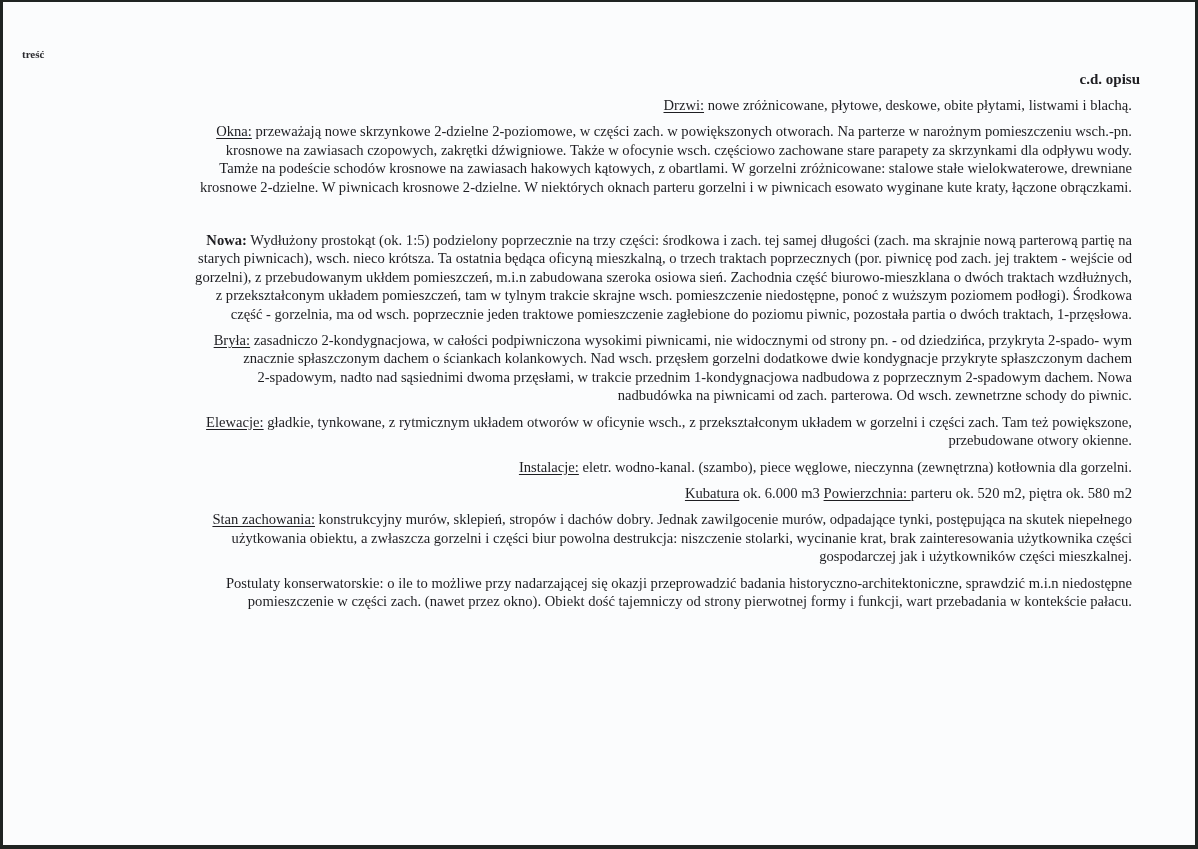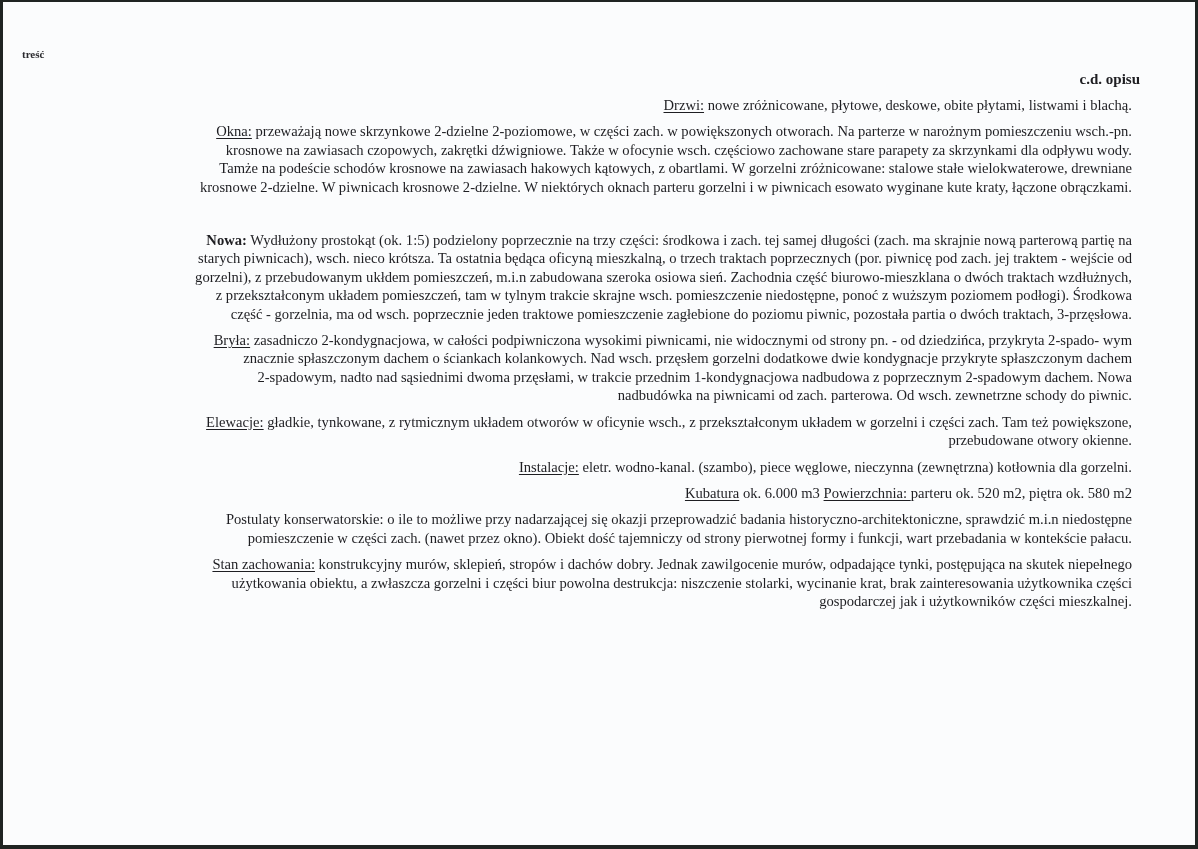--- a/index.html
+++ b/index.html
@@ -82,21 +82,21 @@
       <span class="line">krosnowe 2-dzielne.  W piwnicach krosnowe 2-dzielne. W niektórych oknach parteru gorzelni i w piwnicach esowato wyginane kute kraty, łączone obrączkami.</span>
     </div>
 
     <div class="gap"></div>
 
     <div class="para">
       <span class="line"><span class="b">Nowa:</span><span> Wydłużony prostokąt (ok. 1:5) podzielony poprzecznie na trzy części: środkowa i zach. tej samej długości  (zach. ma skrajnie nową parterową partię na</span></span>
       <span class="line">starych piwnicach), wsch. nieco krótsza. Ta ostatnia będąca oficyną mieszkalną, o trzech traktach poprzecznych (por. piwnicę pod zach. jej traktem - wejście od</span>
       <span class="line">gorzelni), z przebudowanym ukłdem pomieszczeń, m.i.n zabudowana szeroka osiowa sień. Zachodnia część biurowo-mieszklana o dwóch traktach wzdłużnych,</span>
       <span class="line">z przekształconym układem pomieszczeń, tam w tylnym trakcie skrajne wsch. pomieszczenie niedostępne, ponoć z wuższym poziomem podłogi). Środkowa</span>
-      <span class="line">część - gorzelnia, ma od wsch. poprzecznie jeden traktowe pomieszczenie zagłebione do poziomu piwnic, pozostała partia o dwóch traktach, 3-przęsłowa.</span>
+      <span class="line">część - gorzelnia, ma od wsch. poprzecznie jeden traktowe pomieszczenie zagłebione do poziomu piwnic, pozostała partia o dwóch traktach, 1-przęsłowa.</span>
     </div>
 
     <div class="para">
       <span class="line"><span class="u">Bryła:</span><span>  zasadniczo 2-kondygnacjowa, w całości podpiwniczona wysokimi piwnicami, nie widocznymi od strony pn. - od dziedzińca, przykryta 2-spado- wym</span></span>
       <span class="line">znacznie spłaszczonym dachem o ściankach kolankowych. Nad wsch. przęsłem gorzelni dodatkowe dwie kondygnacje przykryte spłaszczonym dachem</span>
       <span class="line">2-spadowym, nadto nad sąsiednimi dwoma przęsłami, w trakcie przednim 1-kondygnacjowa nadbudowa z poprzecznym 2-spadowym dachem. Nowa</span>
       <span class="line">nadbudówka na piwnicami od zach. parterowa.  Od wsch. zewnetrzne schody do piwnic.</span>
     </div>
 
     <div class="para">
@@ -106,23 +106,23 @@
 
     <div class="para">
       <span class="line"><span class="u">Instalacje:</span><span> eletr. wodno-kanal. (szambo), piece węglowe, nieczynna (zewnętrzna) kotłownia dla gorzelni.</span></span>
     </div>
 
     <div class="para">
       <span class="line"><span class="u">Kubatura</span><span> ok. 6.000 m3 </span><span class="u">Powierzchnia: </span><span>parteru ok. 520 m2, piętra ok. 580 m2</span></span>
     </div>
 
     <div class="para">
-      <span class="line">Postulaty konserwatorskie: o ile to możliwe przy nadarzającej się okazji przeprowadzić badania historyczno-architektoniczne, sprawdzić m.i.n niedostępne</span>
-      <span class="line">pomieszczenie w części zach. (nawet przez okno). Obiekt dość tajemniczy od strony pierwotnej formy i funkcji, wart przebadania w kontekście pałacu.</span>
+      <span class="line"><span class="u">Stan zachowania:</span><span> konstrukcyjny murów, sklepień, stropów i dachów dobry. Jednak zawilgocenie murów, odpadające tynki, postępująca na skutek niepełnego</span></span>
+      <span class="line">użytkowania obiektu, a zwłaszcza gorzelni i części biur powolna destrukcja: niszczenie stolarki, wycinanie krat, brak zainteresowania użytkownika części</span>
+      <span class="line">gospodarczej jak i użytkowników części mieszkalnej.</span>
     </div>
 
     <div class="para">
-      <span class="line"><span class="u">Stan zachowania:</span><span> konstrukcyjny murów, sklepień, stropów i dachów dobry. Jednak zawilgocenie murów, odpadające tynki, postępująca na skutek niepełnego</span></span>
-      <span class="line">użytkowania obiektu, a zwłaszcza gorzelni i części biur powolna destrukcja: niszczenie stolarki, wycinanie krat, brak zainteresowania użytkownika części</span>
-      <span class="line">gospodarczej jak i użytkowników części mieszkalnej.</span>
+      <span class="line">Postulaty konserwatorskie: o ile to możliwe przy nadarzającej się okazji przeprowadzić badania historyczno-architektoniczne, sprawdzić m.i.n niedostępne</span>
+      <span class="line">pomieszczenie w części zach. (nawet przez okno). Obiekt dość tajemniczy od strony pierwotnej formy i funkcji, wart przebadania w kontekście pałacu.</span>
     </div>
   </div>
 </div>
 
 </body></html>

